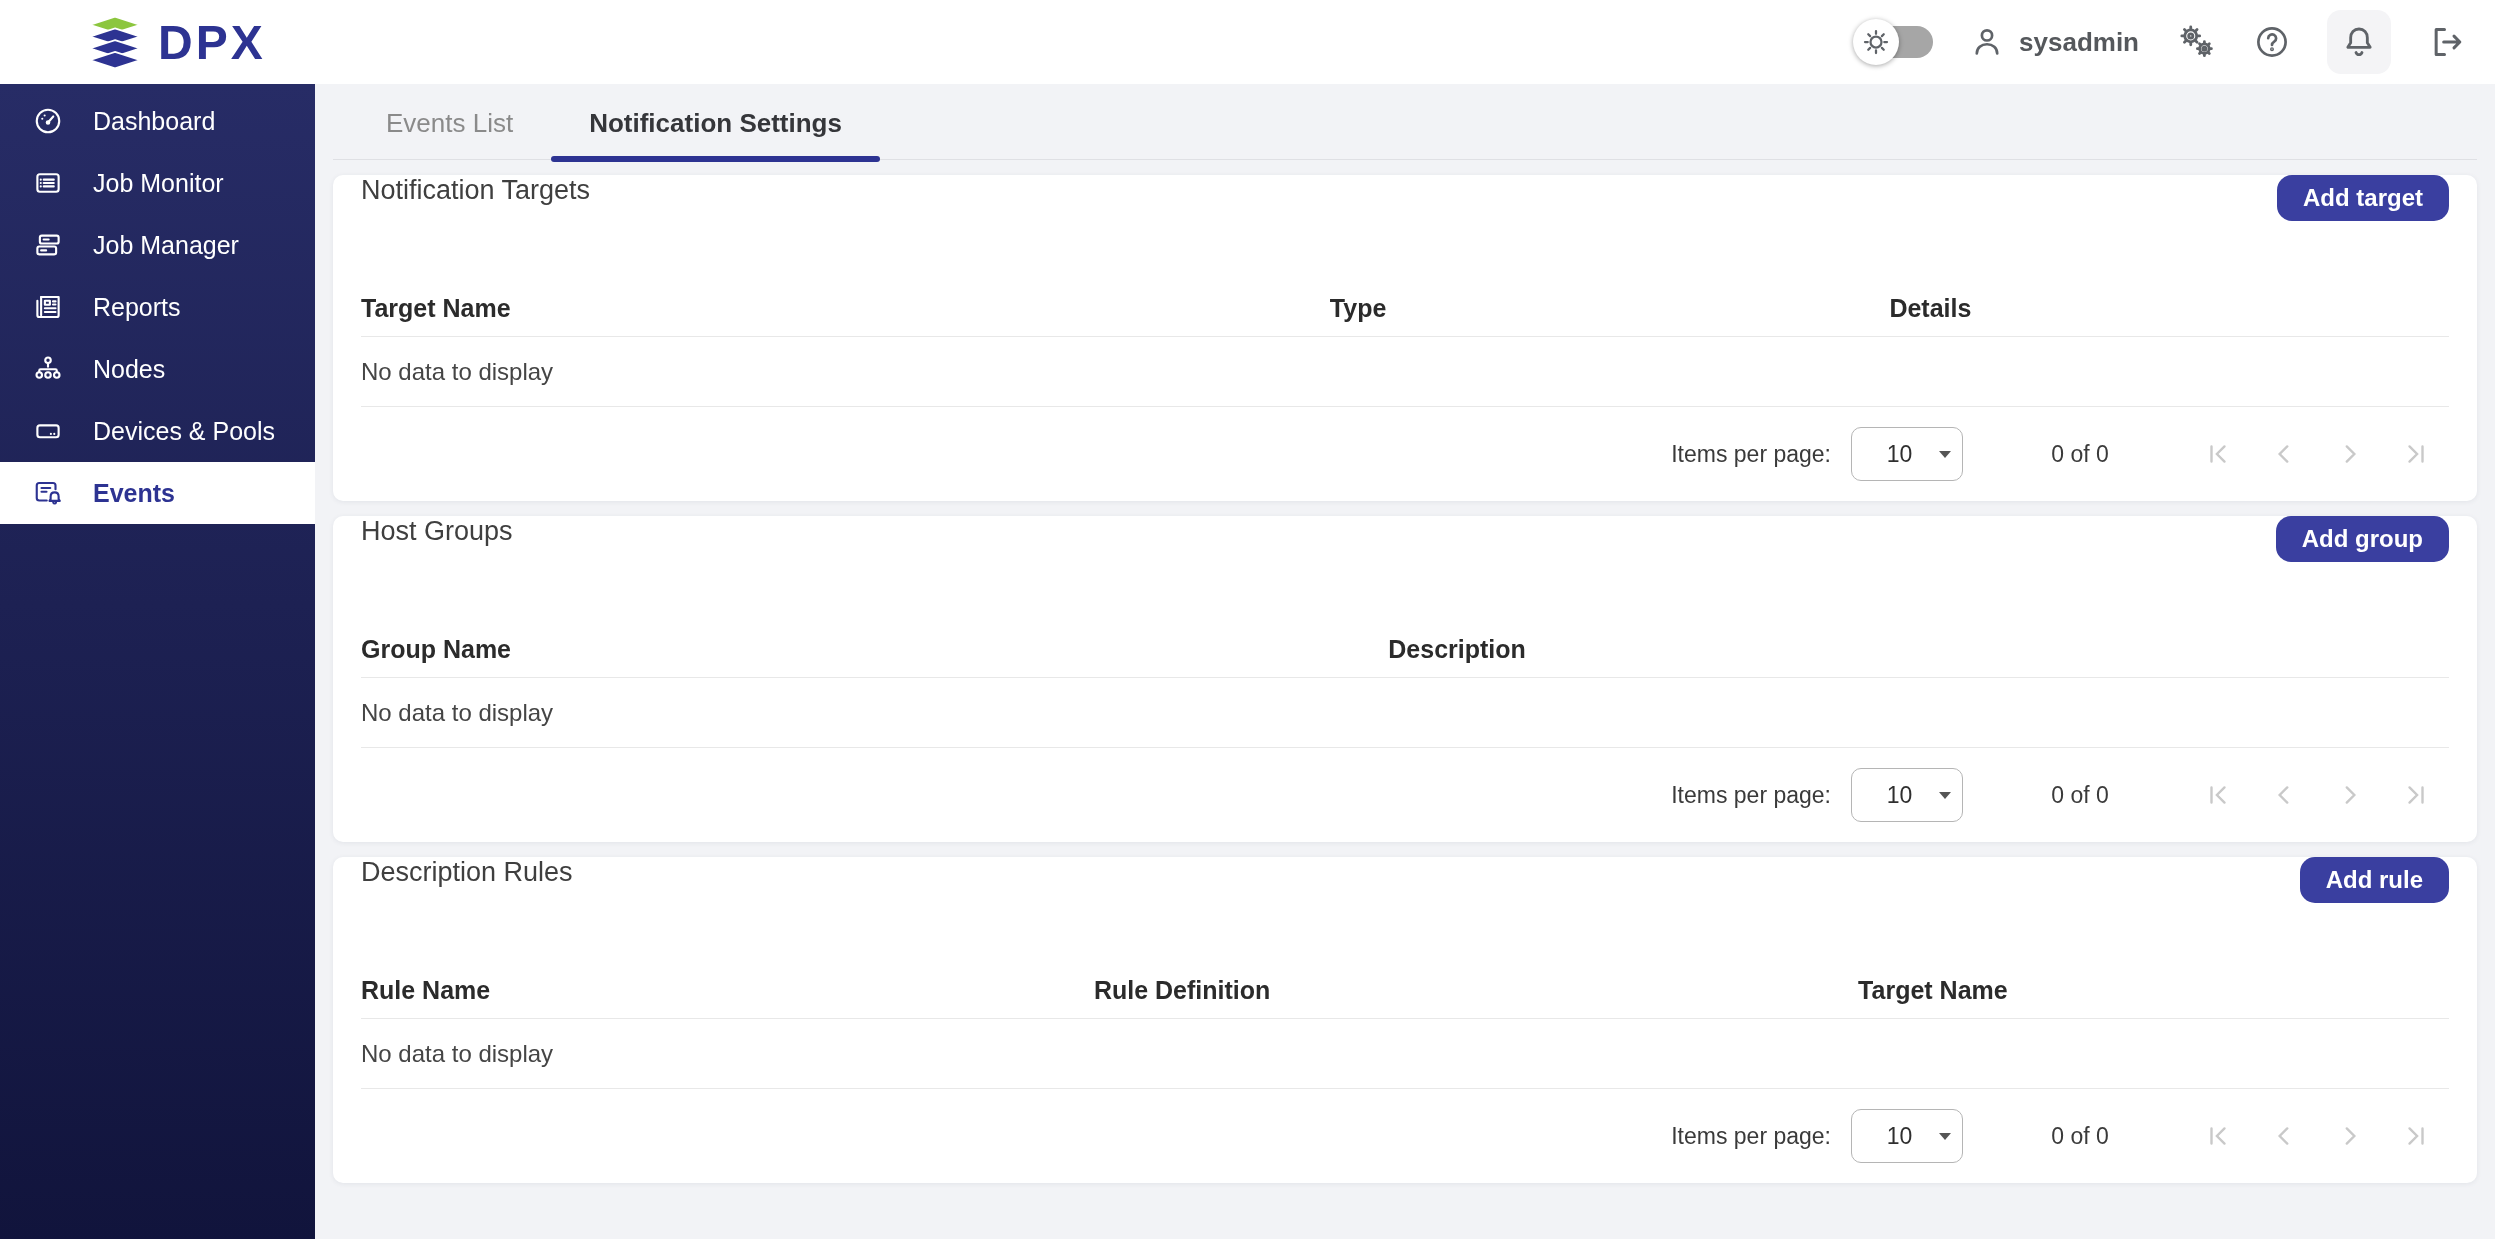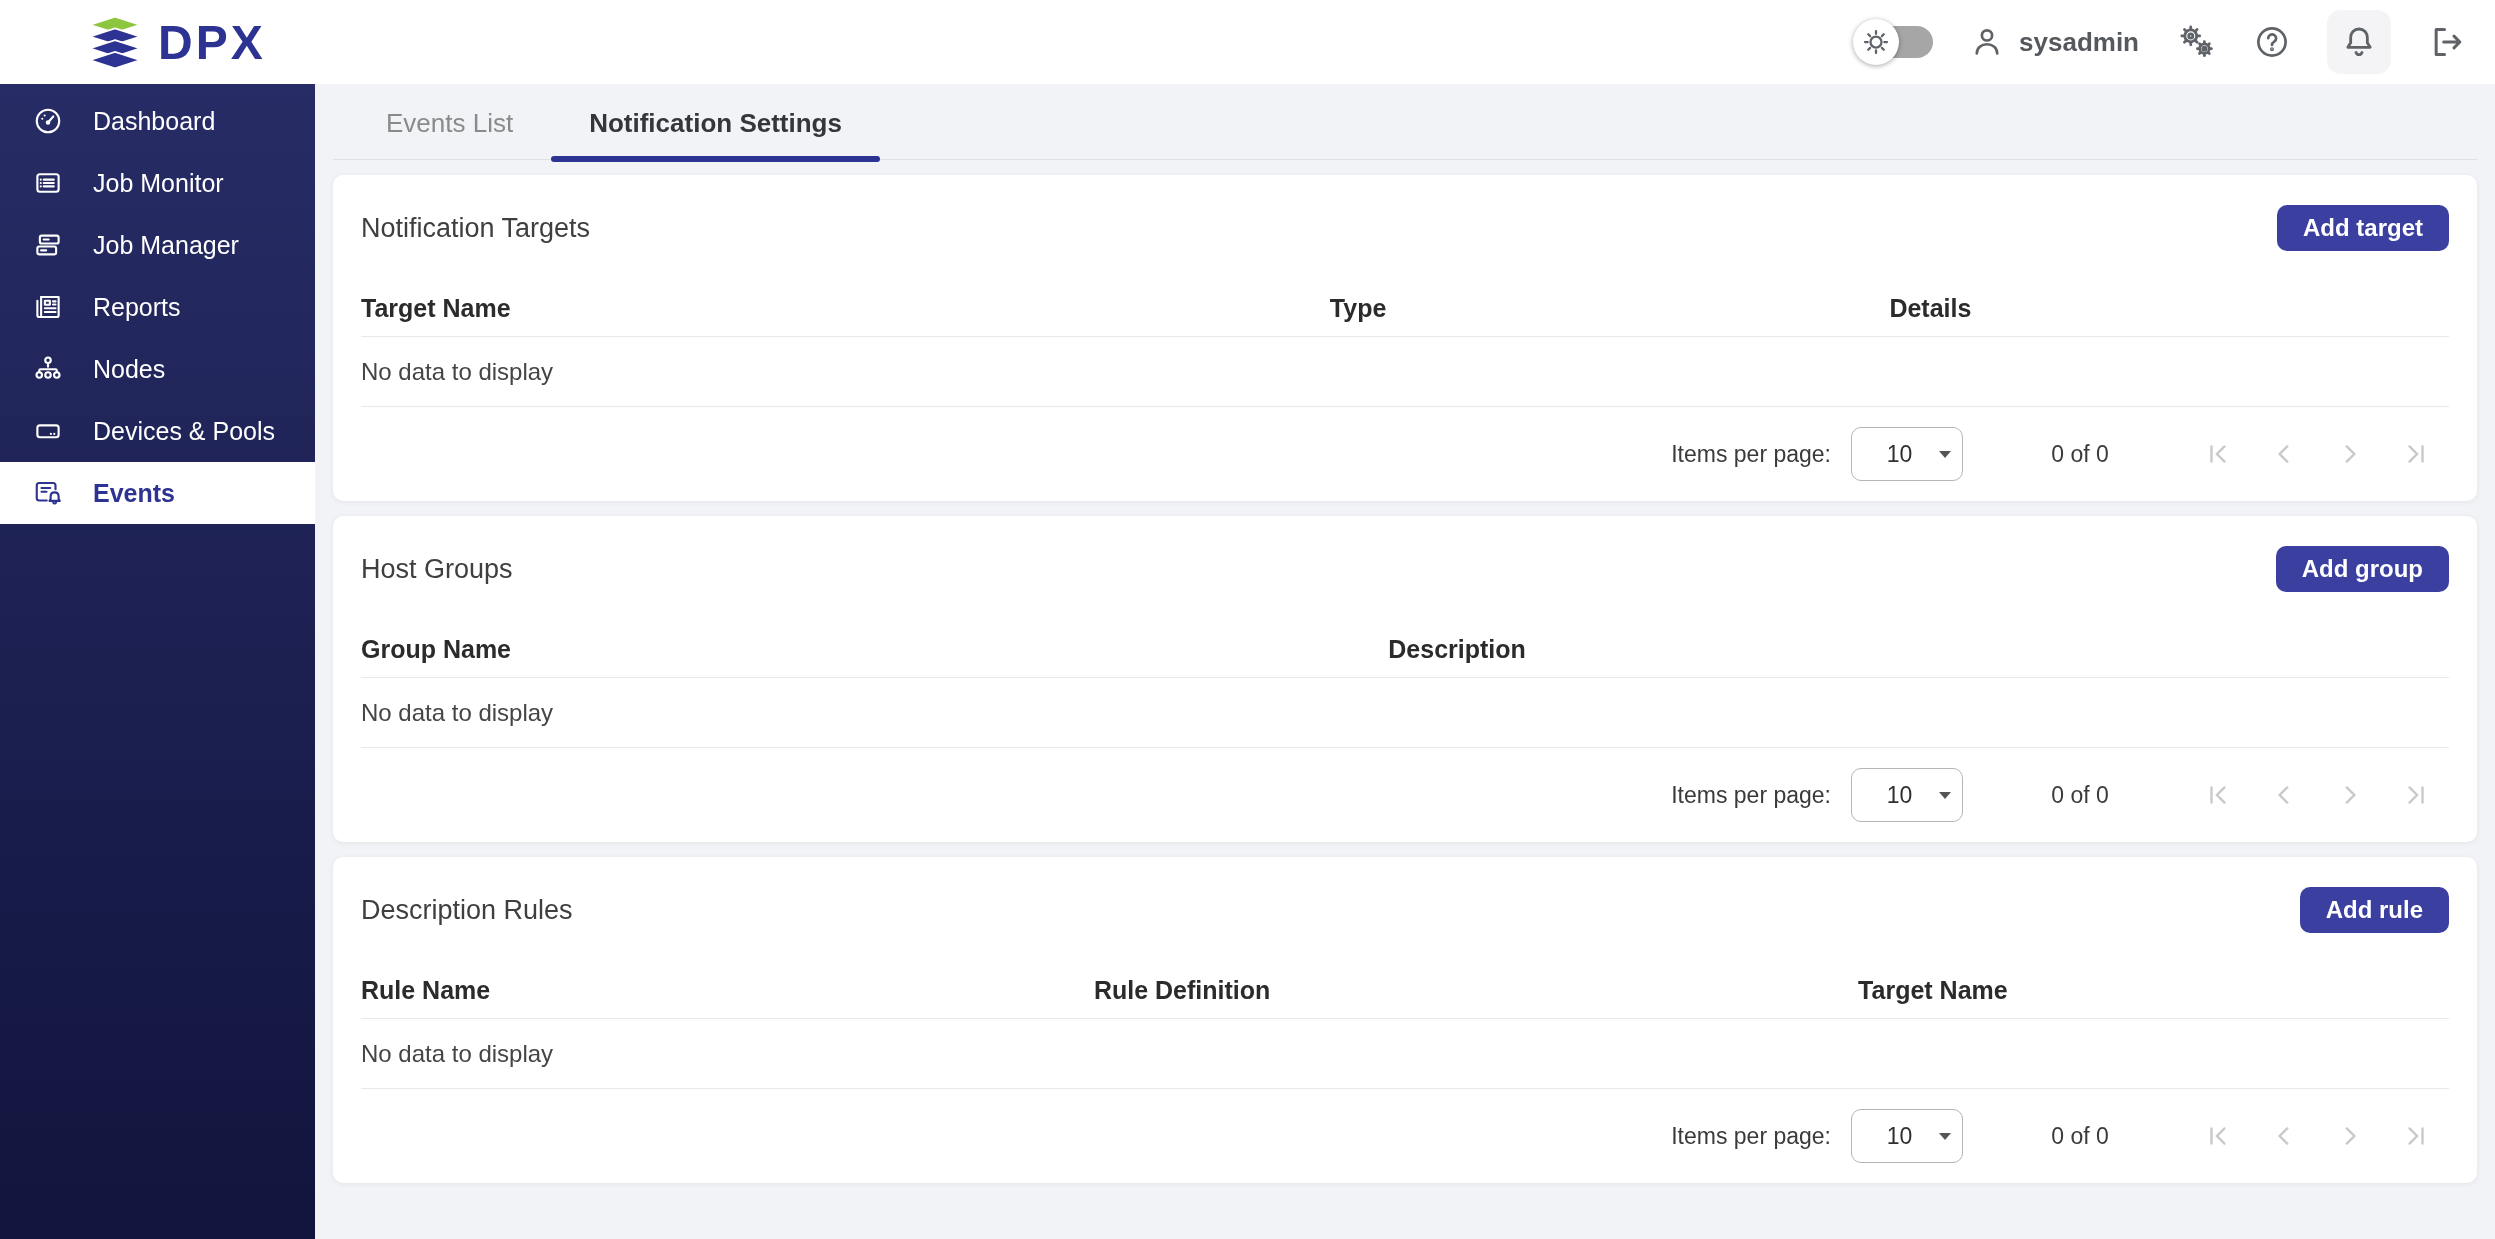--- a/index.html
+++ b/index.html
@@ -75,24 +75,24 @@
   .tab.active::after{
     content:"";position:absolute;left:0;right:0;bottom:-3px;height:6px;
     background:var(--accent);border-radius:3px;
   }
 
   
   .card{
     background:var(--card-bg);border-radius:10px;margin-top:15px;
     padding:0 28px;box-shadow:0 1px 5px rgba(40,45,80,.08);
   }
-  .card-head{display:flex;align-items:center;justify-content:space-between;height:106px;}
+  .card-head{display:flex;justify-content:space-between;height:106px;}
   .card-title{font-size:27px;color:#3f3f3f;font-weight:500;}
   .btn-primary{
-    background:var(--accent-btn);color:#fff;border:none;border-radius:10px;
+    background:var(--accent-btn);color:#fff;border:none;border-radius:15px;
     height:46px;padding:0 26px;font-size:24px;font-weight:700;cursor:pointer;
     font-family:"Liberation Sans",sans-serif;
   }
   .thead{
     display:grid;align-items:center;height:56px;border-bottom:1px solid var(--divider);
     font-size:25px;font-weight:700;color:#2b2b2b;
   }
   .cols-3a{grid-template-columns:46.4% 26.8% 1fr;}
   .cols-2{grid-template-columns:46.9% 1fr;gap:48px;}
   .cols-3b{grid-template-columns:35.1% 36.6% 1fr;}

